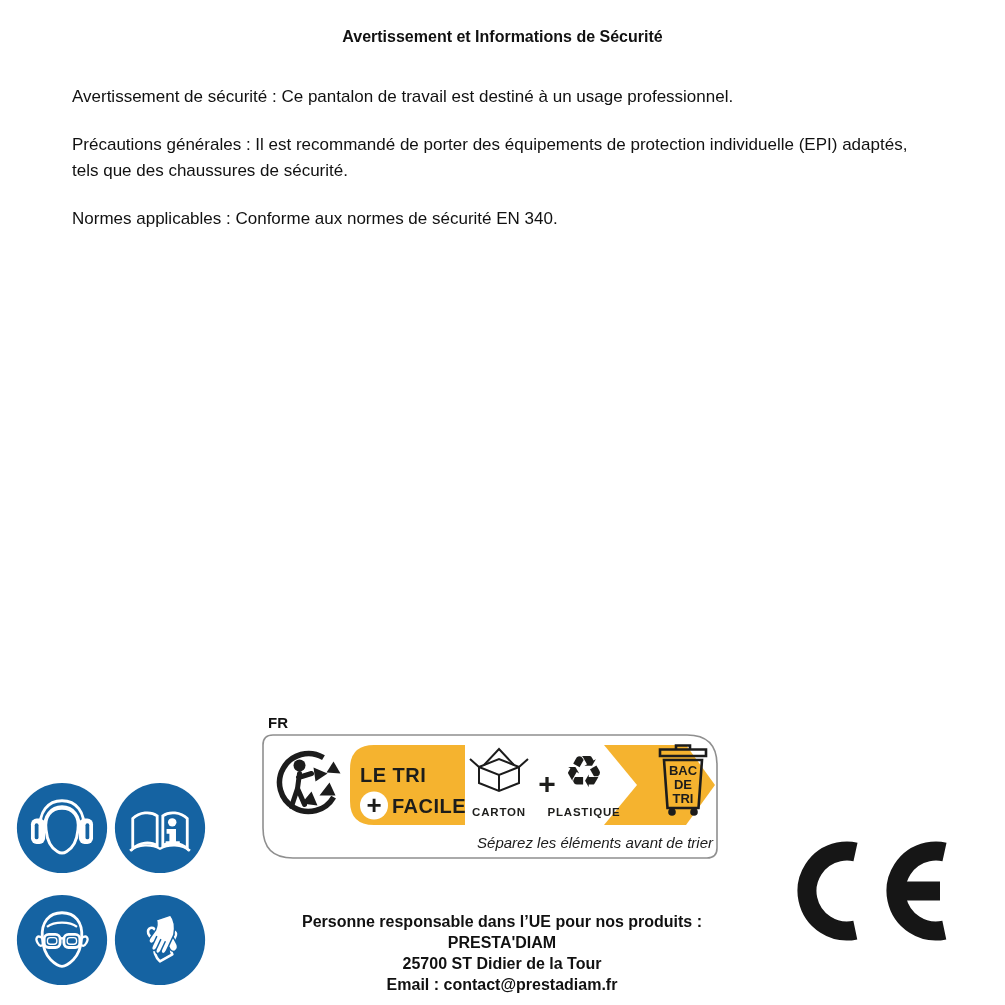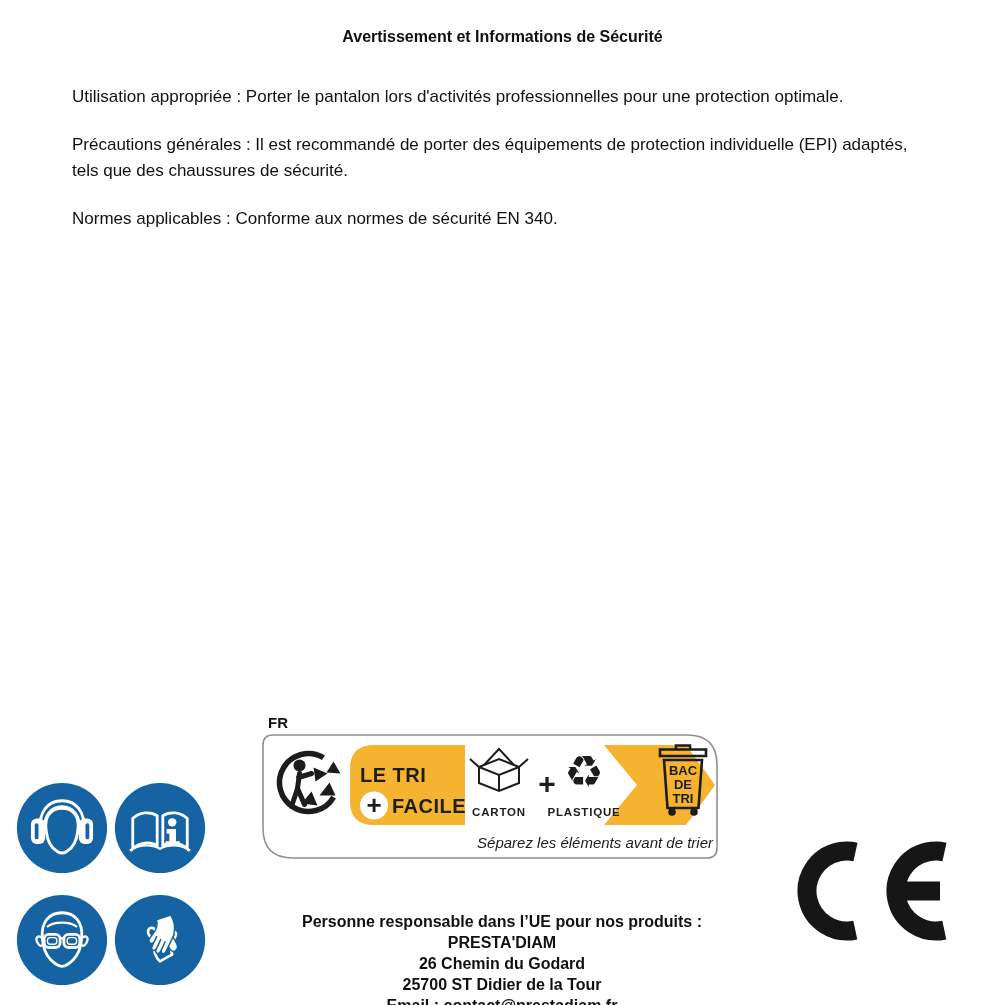--- a/index.html
+++ b/index.html
@@ -21,21 +21,21 @@
   svg text{font-family:"Liberation Sans","DejaVu Sans",sans-serif;}
 </style>
 </head>
 <body>
 
 <div class="canvas">
 
   <div class="page-title">Avertissement et Informations de Sécurité</div>
 
   <div class="body-text">
-    <p>Utilisation appropriée : Porter le pantalon lors d'activités professionnelles pour une protection optimale.</p>
+    <p>Avertissement de sécurité : Ce pantalon de travail est destiné à un usage professionnel.</p>
     <p>Précautions générales : Il est recommandé de porter des équipements de protection individuelle (EPI) adaptés, tels que des chaussures de sécurité.</p>
     <p>Normes applicables : Conforme aux normes de sécurité EN 340.</p>
   </div>
 
   <svg class="infotri" width="456" height="148" viewBox="0 0 456 148">
 
     <text x="6" y="16" font-size="15" font-weight="700" fill="#111">FR</text>
 
     <path d="M 11 23 H 425 Q 455 23 455 53 V 136 Q 455 146 445 146 H 31 Q 1 146 1 116 V 33 Q 1 23 11 23 Z" fill="#ffffff" stroke-width="1.6" stroke="#8F8F8F"></path>
 
@@ -120,21 +120,20 @@
       <path transform="translate(63,36) rotate(15) scale(1.05)" d="M -14 21 L -14 4 Q -14 0 -11.6 0 Q -9.2 0 -9.2 4 L -9.2 12 L -9.2 2 Q -9.2 -2 -6.8 -2 Q -4.4 -2 -4.4 2 L -4.4 12 L -4.4 3 Q -4.4 -1 -2 -1 Q 0.4 -1 0.4 3 L 0.4 13 L 0.4 7 Q 1.4 3.4 3.8 4.2 Q 6.2 5 5.6 8.6 L 4 18 Q 4.4 24 7.4 27 L -3 37 Q -11 33 -14 21 Z M -14 9 Q -19 4 -21.8 7.6 Q -24 11 -20.2 14.4 L -14 19" fill="none" stroke="#fff" stroke-width="2.6" stroke-linejoin="round"></path>
     </g>
     <g>
       <path transform="translate(41,59) rotate(205) scale(1.1)" d="M -14 21 L -14 4 Q -14 0 -11.6 0 Q -9.2 0 -9.2 4 L -9.2 12 L -9.2 2 Q -9.2 -2 -6.8 -2 Q -4.4 -2 -4.4 2 L -4.4 12 L -4.4 3 Q -4.4 -1 -2 -1 Q 0.4 -1 0.4 3 L 0.4 13 L 0.4 7 Q 1.4 3.4 3.8 4.2 Q 6.2 5 5.6 8.6 L 4 18 Q 4.4 24 7.4 27 L -3 37 Q -11 33 -14 21 Z M -14 9 Q -19 4 -21.8 7.6 Q -24 11 -20.2 14.4 L -14 19" fill="#fff" stroke-width="1.4" stroke="#1563A2"></path>
     </g>
   </svg>
 
   <div class="contact">
     <div>Personne responsable dans l’UE pour nos produits :</div>
     <div>PRESTA'DIAM</div>
-    <div>26 Chemin du Godard</div>
     <div>25700 ST Didier de la Tour</div>
     <div>Email : contact@prestadiam.fr</div>
   </div>
 
   <svg class="ce" width="200" height="100" viewBox="0 0 200 100">
     <circle cx="57" cy="50" r="40" fill="none" stroke-width="19" stroke-dasharray="142.4 108.9" transform="rotate(78 57 50)" stroke="#161616"></circle>
     <circle cx="146" cy="50" r="40" fill="none" stroke-width="19" stroke-dasharray="142.4 108.9" transform="rotate(78 146 50)" stroke="#161616"></circle>
     <rect x="107" y="40.5" width="43" height="19" fill="#161616"></rect>
   </svg>
 

